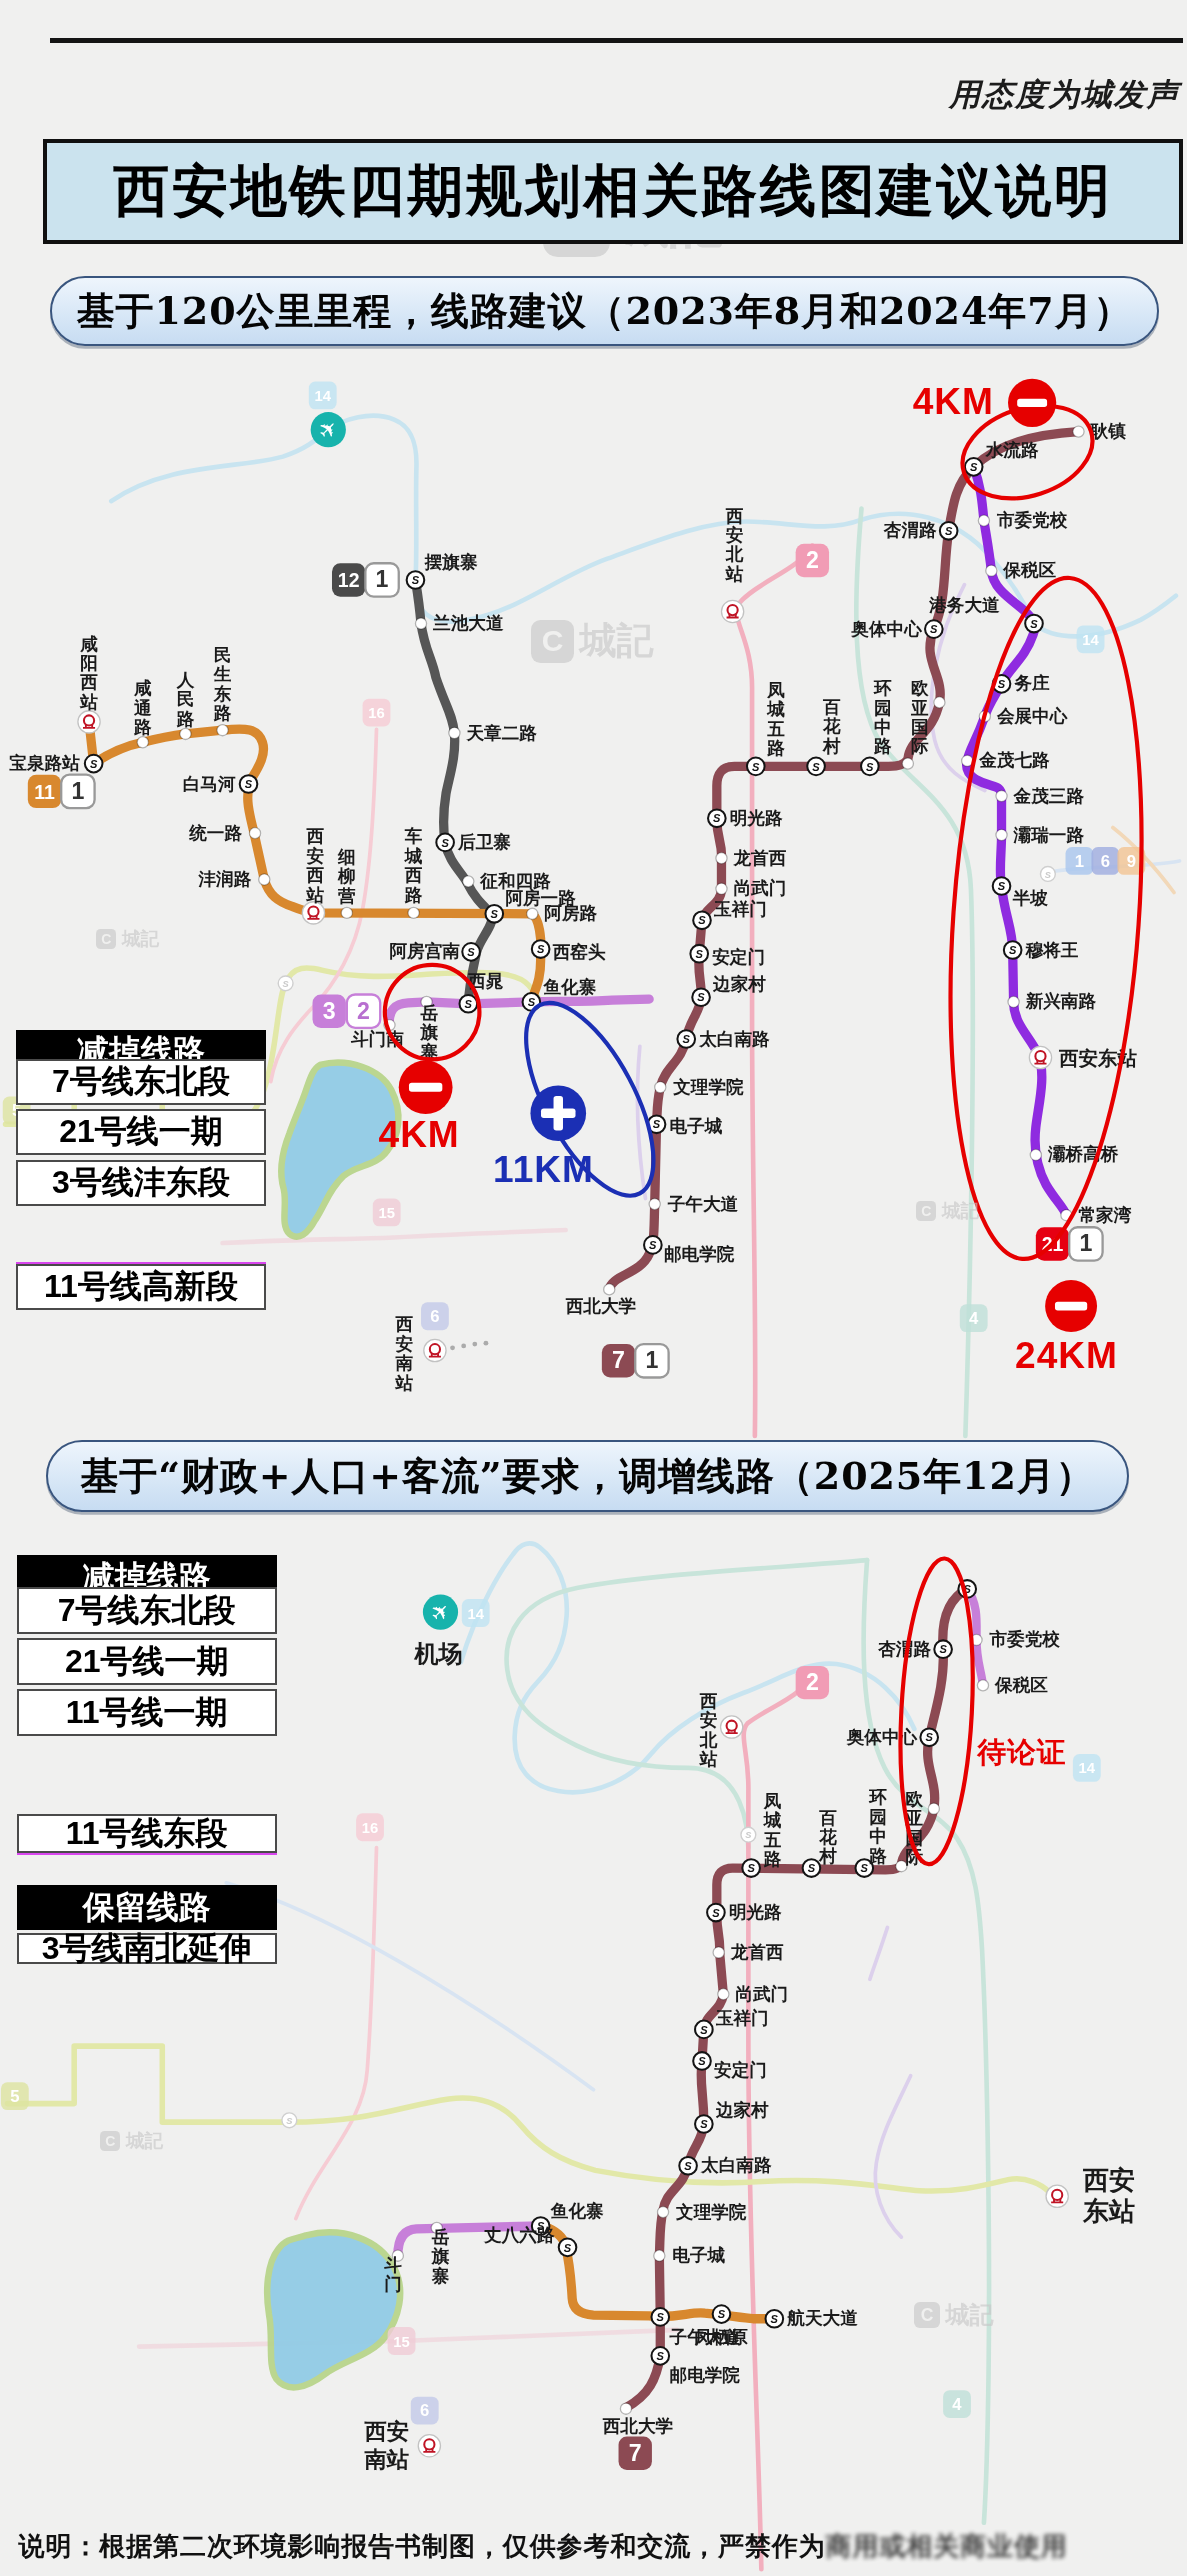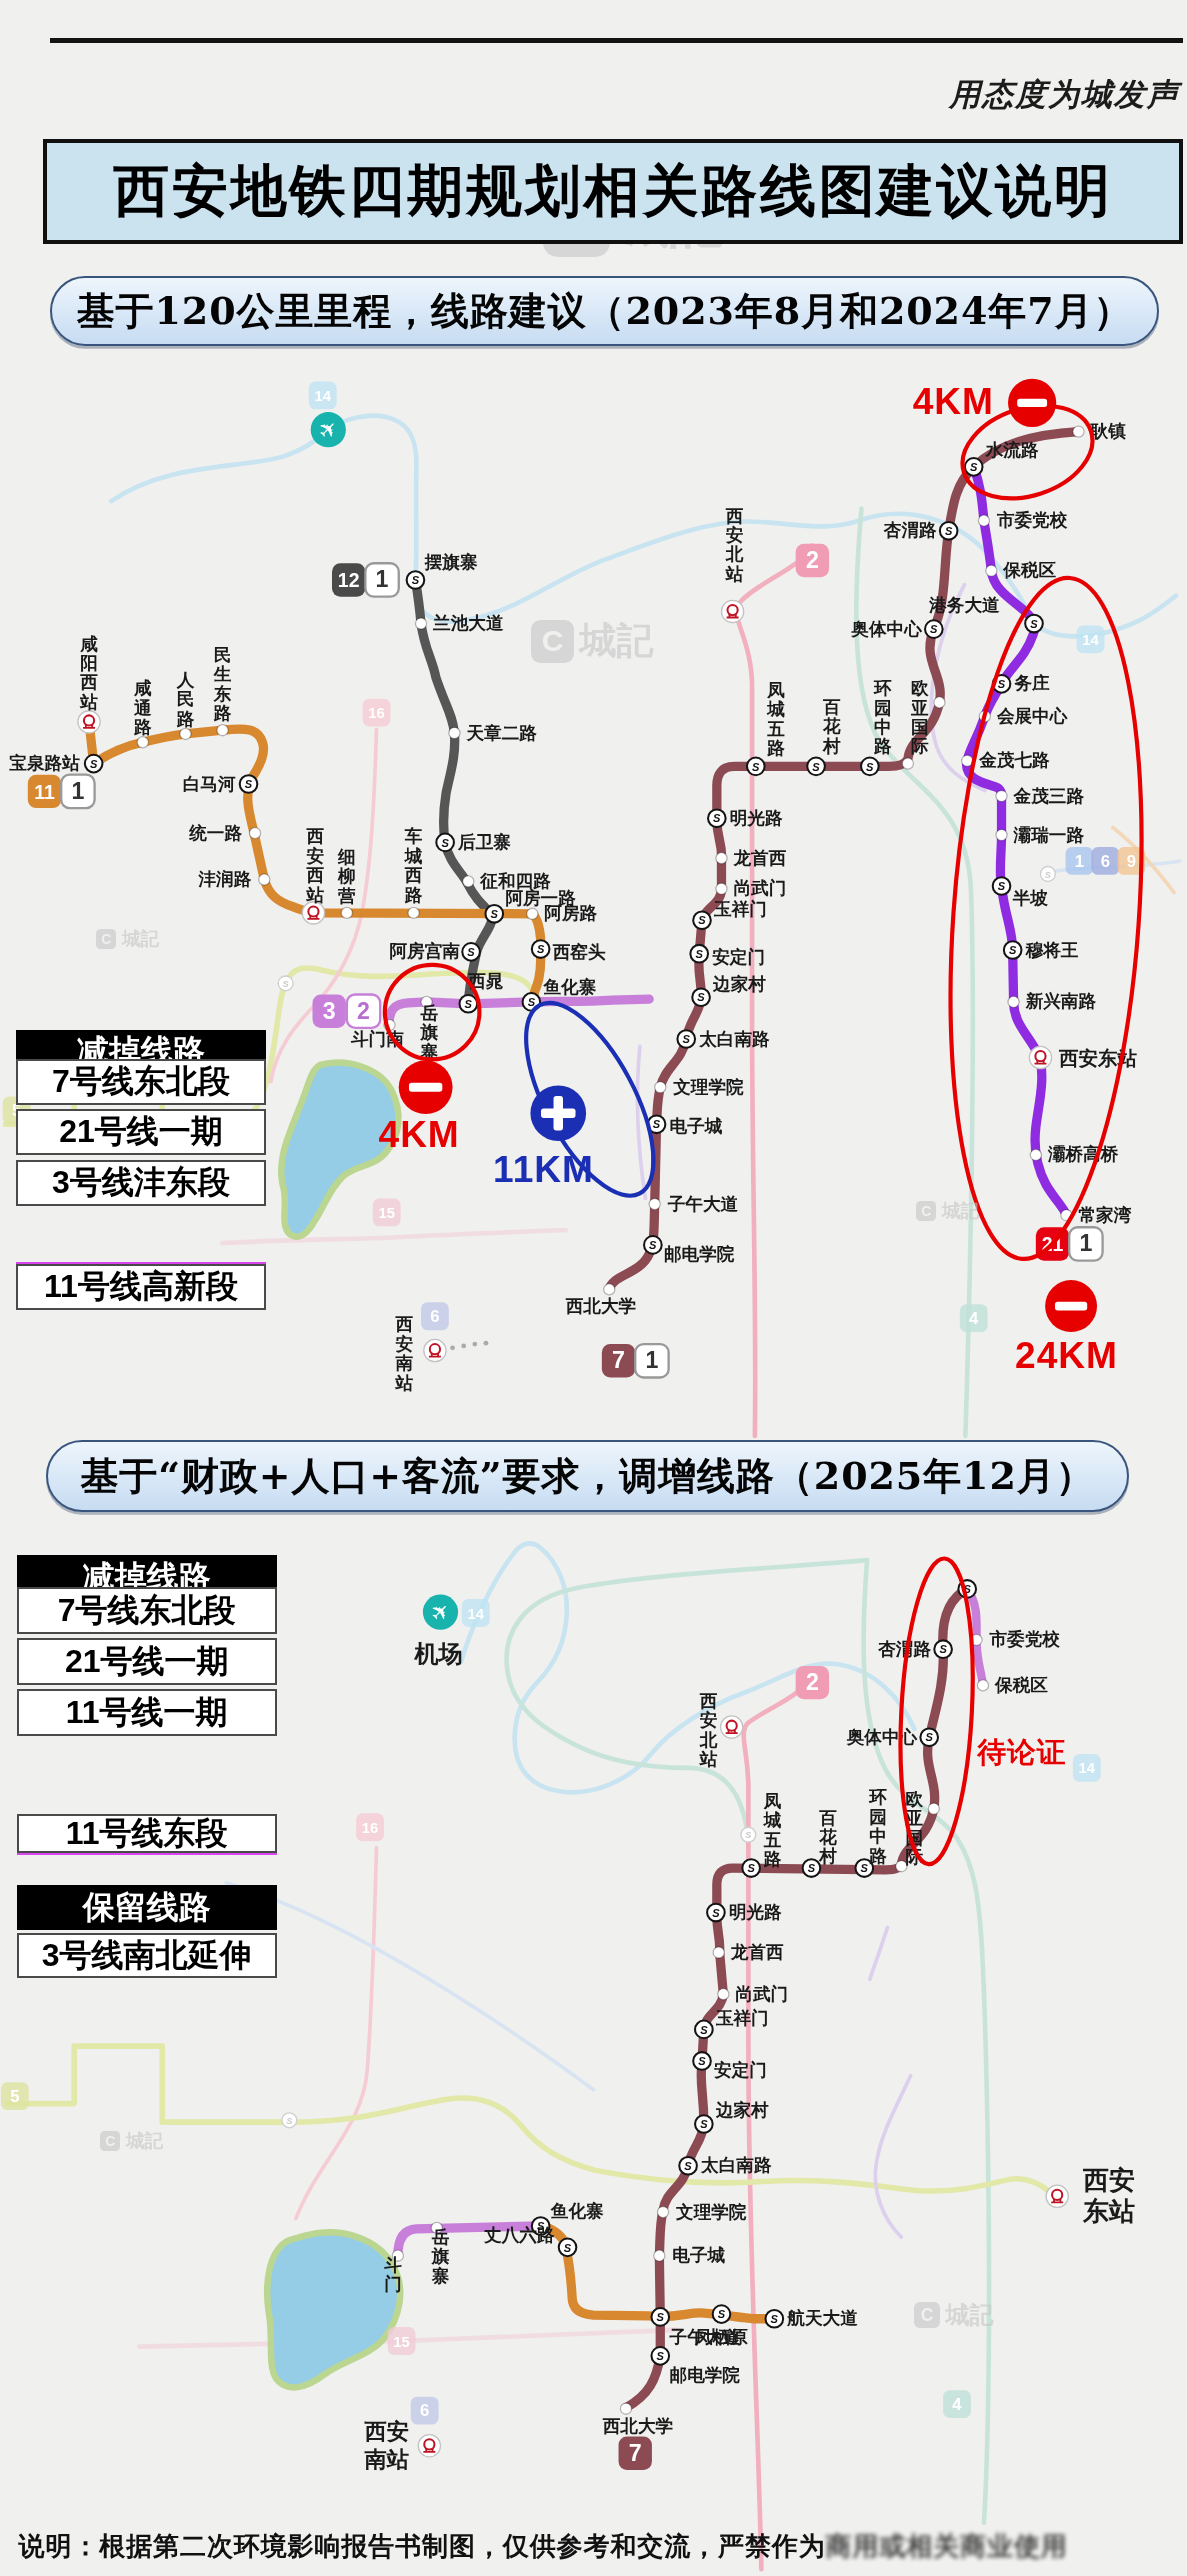--- a/index.html
+++ b/index.html
@@ -708,21 +708,21 @@
   <div class="abs lg-head blue-bg" style="left:16px;top:1218px;width:250px;height:43px;">调增线路</div>
   <div class="abs lg-row" style="left:16px;top:1264px;width:250px;height:46px;">11号线高新段</div>
 
   <div class="abs lg-head red-bg" style="left:16.7px;top:1539px;width:260px;height:45px;">减掉线路</div>
   <div class="abs lg-row" style="left:16.7px;top:1587px;width:260px;height:47px;">7号线东北段</div>
   <div class="abs lg-row" style="left:16.7px;top:1638px;width:260px;height:47px;">21号线一期</div>
   <div class="abs lg-row" style="left:16.7px;top:1689px;width:260px;height:47px;">11号线一期</div>
   <div class="abs lg-head blue-bg" style="left:16.7px;top:1770px;width:260px;height:41px;">调增线路</div>
   <div class="abs lg-row" style="left:16.7px;top:1814px;width:260px;height:39px;">11号线东段</div>
   <div class="abs lg-head purple-bg" style="left:16.7px;top:1885px;width:260px;height:45px;">保留线路</div>
-  <div class="abs lg-row" style="left:16.7px;top:1933px;width:260px;height:45px;">3号线南北延伸</div>
+  <div class="abs lg-row" style="left:16.7px;top:1933px;width:260px;height:31px;">3号线南北延伸</div>
 
   <div class="abs wm" style="left:531px;top:616px;">
     <span class="c" style="width:43px;height:43px;font-size:30px;">C</span>
     <span style="font-size:37px;">城記</span>
   </div>
   <div class="abs wm" style="left:96px;top:926px;">
     <span class="c" style="width:20.4px;height:20.4px;font-size:14px;">C</span>
     <span style="font-size:18.6px;">城記</span>
   </div>
   <div class="abs wm" style="left:916px;top:1198px;">

